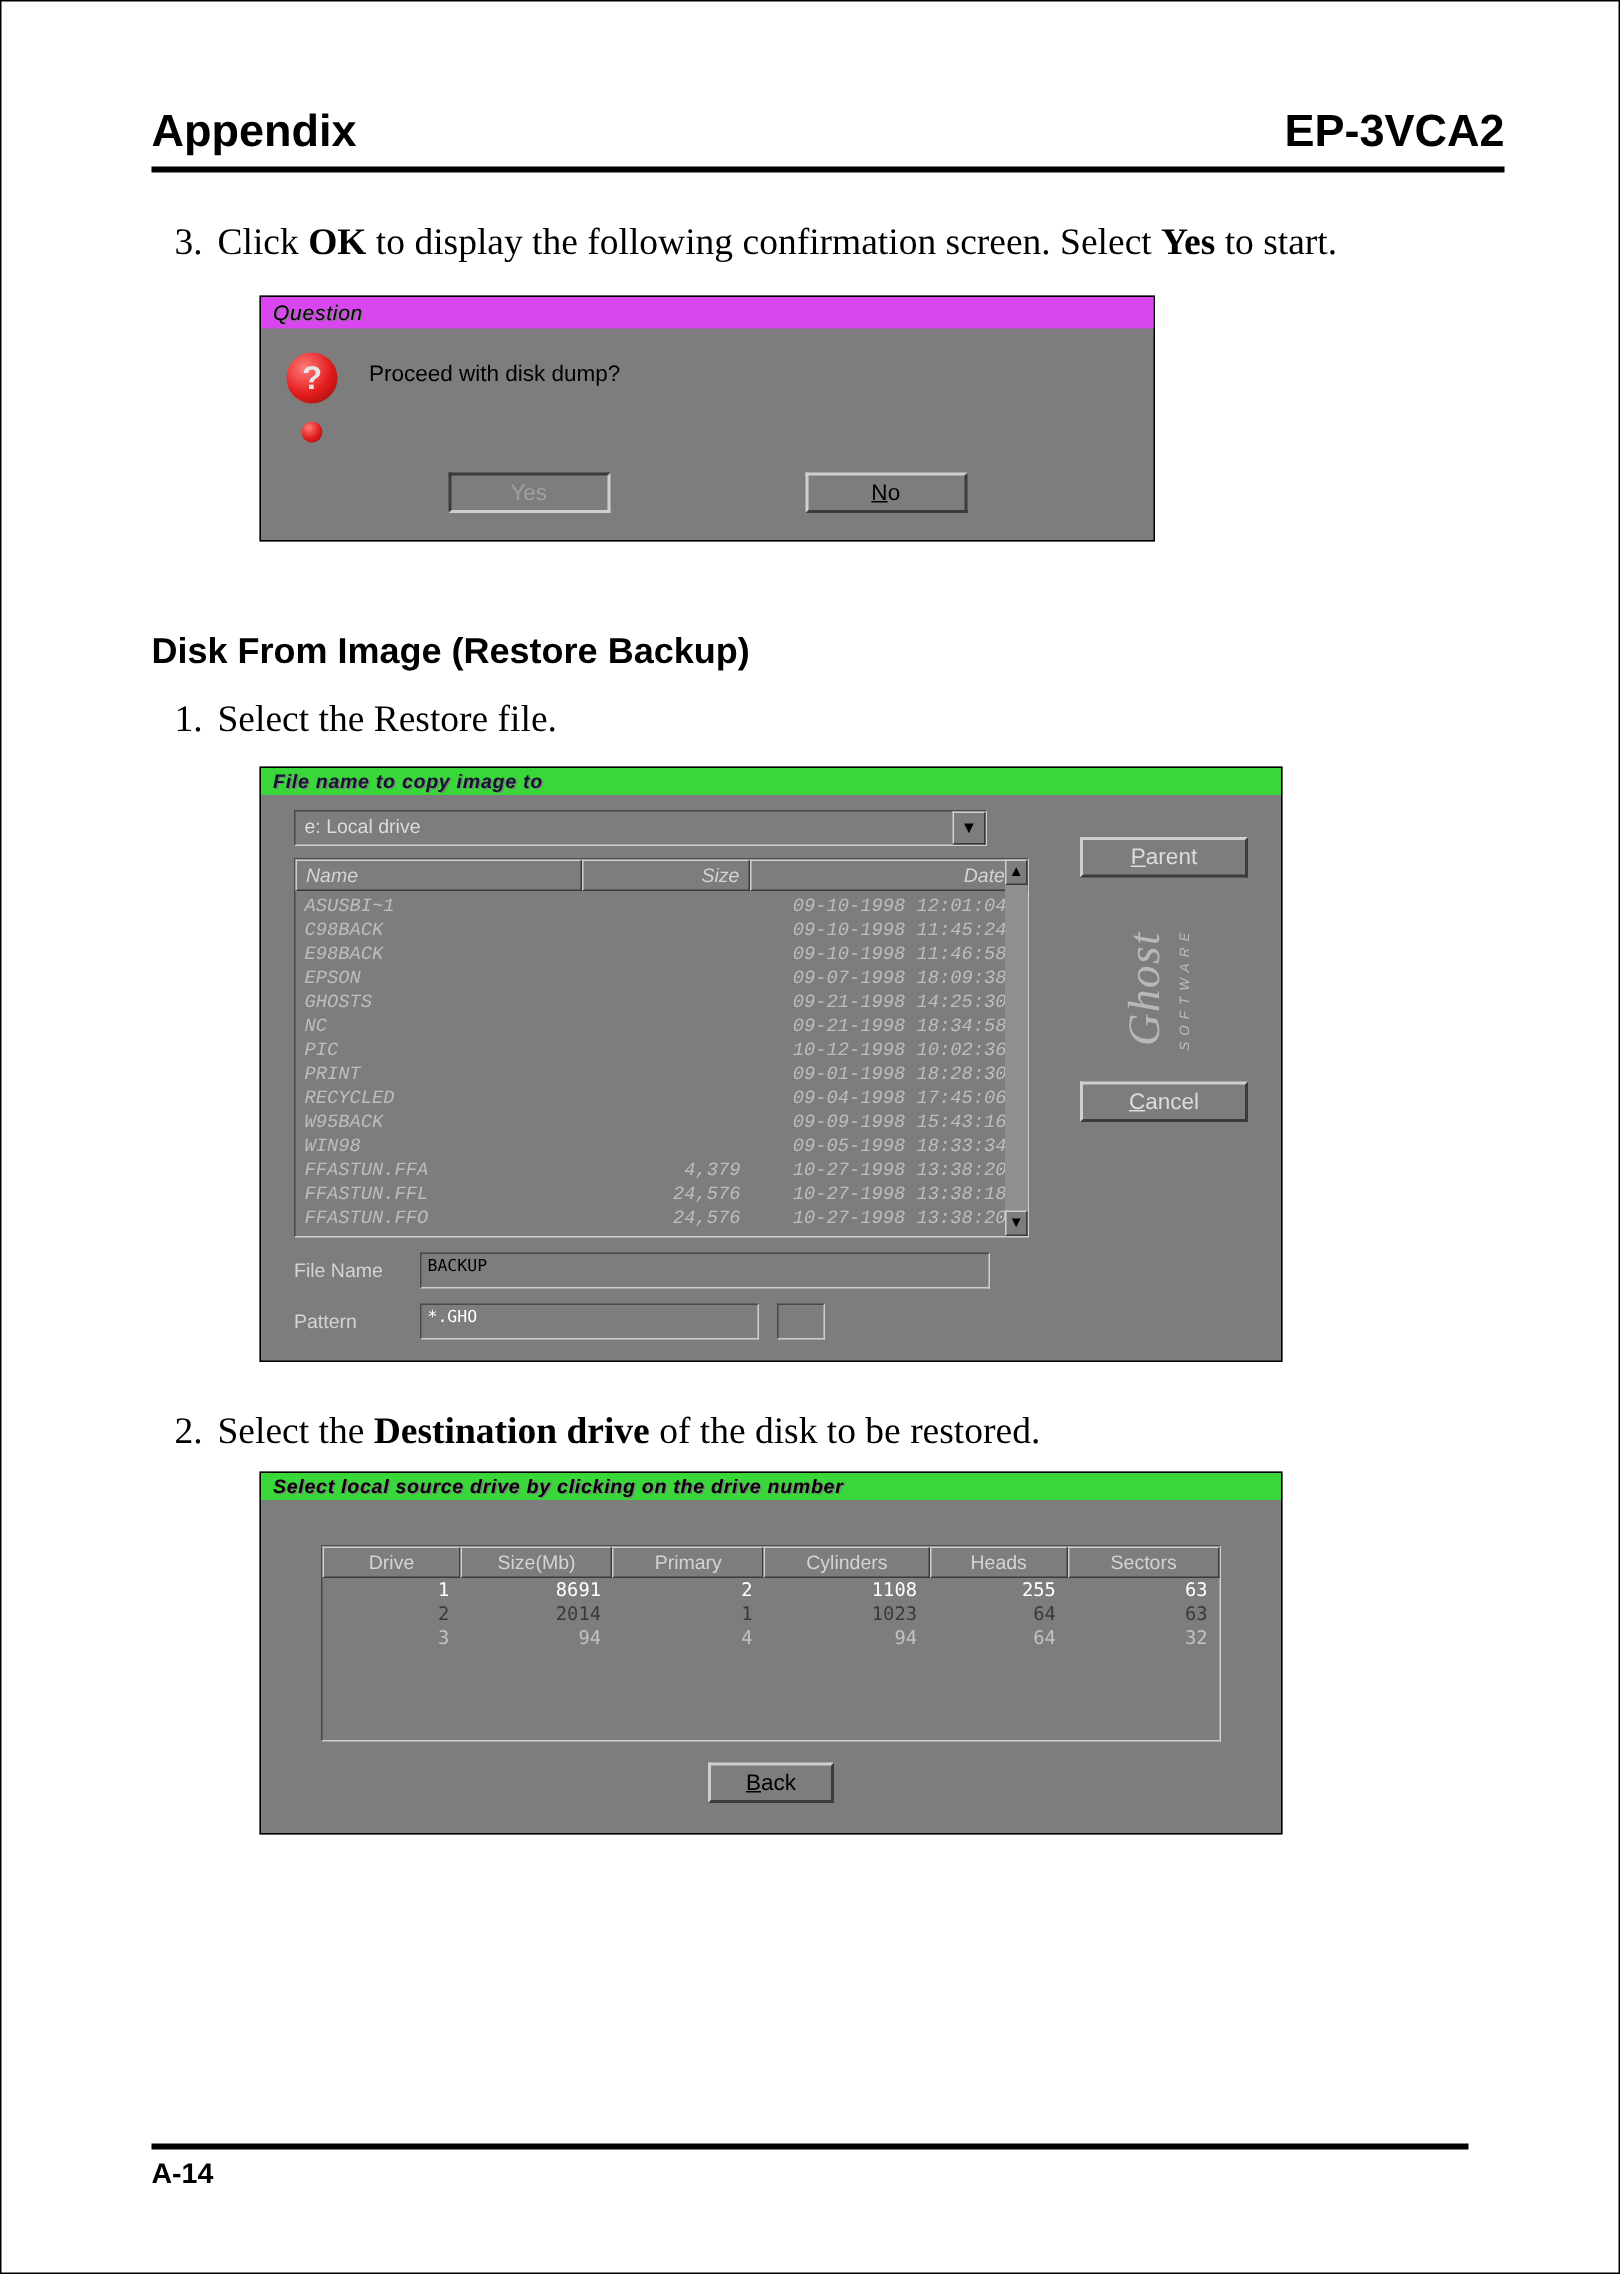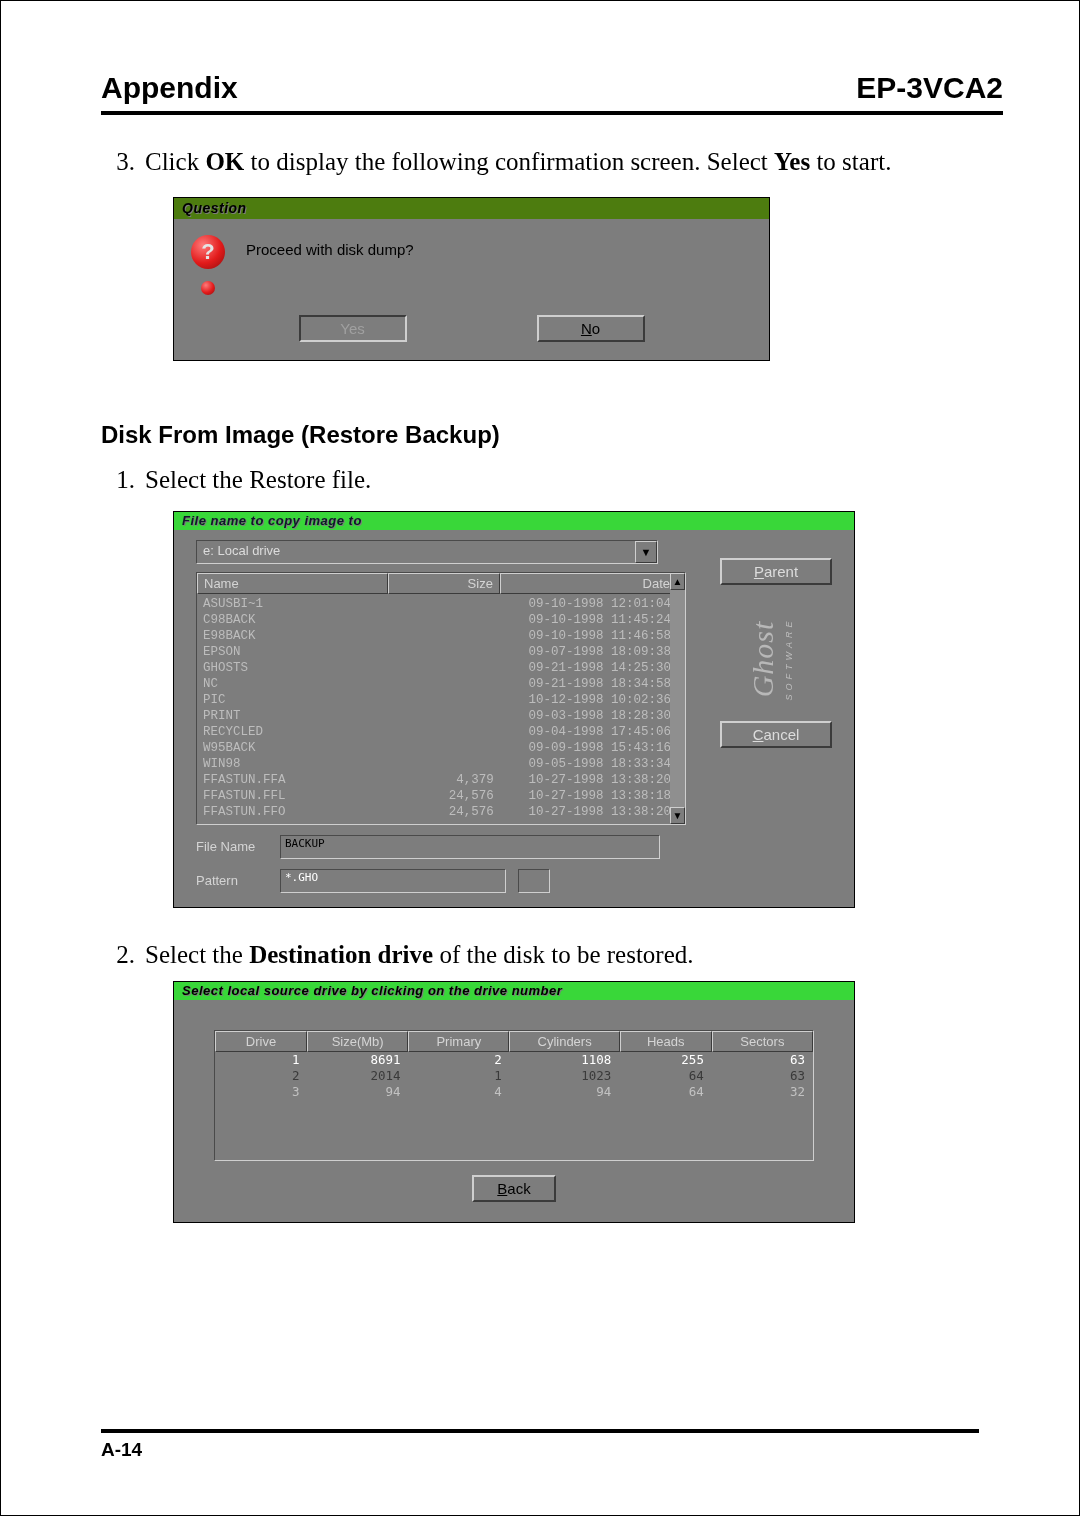--- a/index.html
+++ b/index.html
@@ -40,25 +40,25 @@
   .dlg {
     margin: 18px 0 30px 72px;
     width: 595px;
     background: #7d7d7d;
     font-family: "MS Sans Serif", Tahoma, Geneva, sans-serif;
     font-size: 15px;
     color: #000;
     border: 1px solid #000;
   }
   .dlg .titlebar {
-    background: #4d7c0f;
+    background: #d946ef;
     color: #000;
     padding: 2px 8px 3px 8px;
     font-style: italic;
-    font-weight: 700;
+    font-weight: 400;
     font-size: 14px;
     text-shadow: 1px 1px 0 #7d7d7d;
     letter-spacing: .5px;
   }
   .dlg-body {
     display: flex;
     padding: 16px 10px 20px 10px;
     align-items: flex-start;
   }
   .qicon {
@@ -133,21 +133,21 @@
     border-left:1px solid #cfcfcf;
     border-top:1px solid #cfcfcf;border-right:1px solid #3b3b3b;border-bottom:1px solid #3b3b3b;
     display:flex;align-items:center;justify-content:center;color:#000;font-size:11px;
   }
   .filelist {
     width: 488px;
     border-top:1px solid #4a4a4a;border-left:1px solid #4a4a4a;
     border-right:1px solid #cfcfcf;border-bottom:1px solid #cfcfcf;
     background:#7d7d7d; position:relative;
   }
-  .fl-head, .fl-row { display:flex; }
+  .fl-head, .fl-row { display:flex;font-style:italic; }
   .fl-head { color:#d4d4d4; }
   .fl-head > div {
     padding:2px 6px;
     border-top:1px solid #cfcfcf;border-left:1px solid #cfcfcf;
     border-right:1px solid #3b3b3b;border-bottom:1px solid #3b3b3b;
     background:#7d7d7d; font-size:13px; text-align:center;
   }
   .c-name{width:190px; text-align:left !important;}
   .c-size{width:105px; text-align:right !important;}
   .c-date{width:175px; text-align:right !important; padding-right:14px !important;}
@@ -312,21 +312,21 @@
               <div class="c-date" style="text-align:right;padding-right:18px">09-21-1998 18:34:58</div>
             </div>
             <div class="fl-row">
               <div class="c-name">PIC</div>
               <div class="c-size" style="text-align:right"></div>
               <div class="c-date" style="text-align:right;padding-right:18px">10-12-1998 10:02:36</div>
             </div>
             <div class="fl-row">
               <div class="c-name">PRINT</div>
               <div class="c-size" style="text-align:right"></div>
-              <div class="c-date" style="text-align:right;padding-right:18px">09-03-1998 18:28:30</div>
+              <div class="c-date" style="text-align:right;padding-right:18px">09-01-1998 18:28:30</div>
             </div>
             <div class="fl-row">
               <div class="c-name">RECYCLED</div>
               <div class="c-size" style="text-align:right"></div>
               <div class="c-date" style="text-align:right;padding-right:18px">09-04-1998 17:45:06</div>
             </div>
             <div class="fl-row">
               <div class="c-name">W95BACK</div>
               <div class="c-size" style="text-align:right"></div>
               <div class="c-date" style="text-align:right;padding-right:18px">09-09-1998 15:43:16</div>

